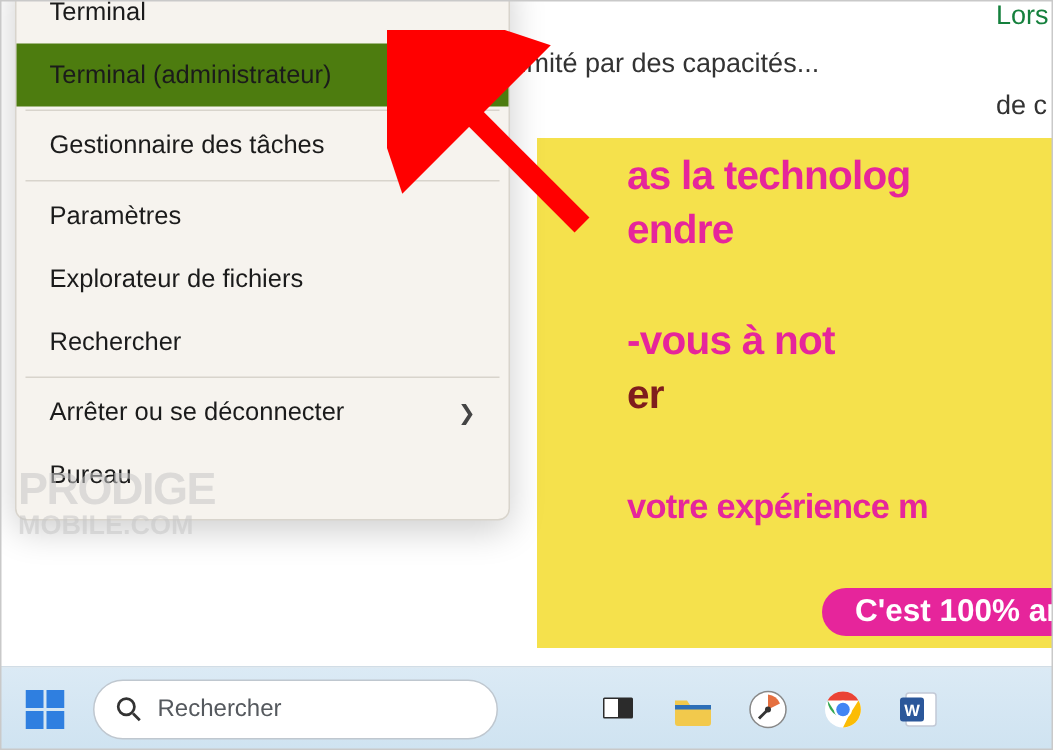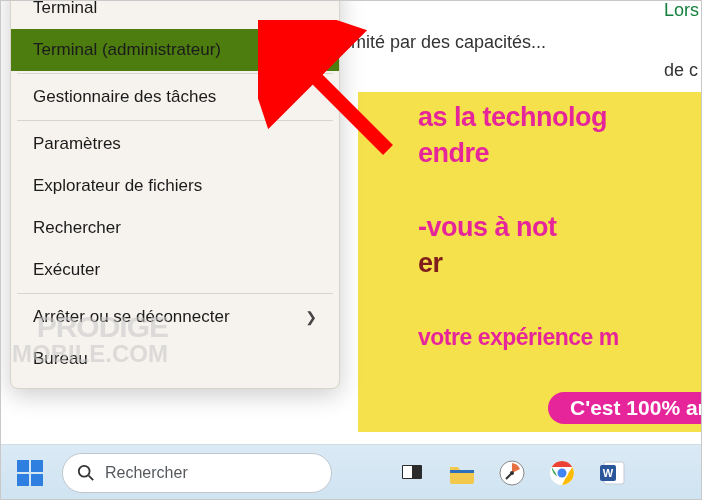--- a/index.html
+++ b/index.html
@@ -21,21 +21,21 @@
   .ad-pill { position: absolute; left: 190px; top: 300px; background: #e6259b; color: #fff; font-weight: 800; font-size: 21px; padding: 4px 22px; border-radius: 22px; white-space: nowrap; }
 
   .context-menu { position: absolute; left: 10px; top: -20px; width: 330px; background: #f6f3ee; border: 1px solid #d8d4cc; border-radius: 8px; box-shadow: 0 6px 24px rgba(0,0,0,0.2); padding: 6px 0 8px; }
   .menu-item { padding: 11px 22px; font-size: 17px; color: #1b1b1b; cursor: default; display: flex; justify-content: space-between; align-items: center; }
   .menu-item[data-highlighted="true"] { background: #4d7c0f; }
   .menu-sep { height: 1px; background: #d8d4cc; margin: 2px 6px; }
   .menu-chevron { color: #444; font-size: 14px; padding-left: 10px; }
 
   .watermark { position: absolute; left: 12px; top: 310px; color: #c7c7c7; font-weight: 900; opacity: 0.55; pointer-events: none; font-family: Arial, sans-serif; }
   .wm-l1 { font-size: 30px; letter-spacing: -1px; text-align: right; }
-  .wm-l2 { font-size: 24px; margin-top: -4px; }
+  .wm-l2 { font-size: 18px; margin-top: -4px; }
 
   .arrow { position: absolute; left: 258px; top: 20px; pointer-events: none; }
 
   .taskbar { position: absolute; left: 0; bottom: 0; height: 56px; width: 702px; background: linear-gradient(#dbeaf5, #cfe3f1); border-top: 1px solid #d1dde6; display: flex; align-items: center; padding: 0 8px; gap: 10px; }
   .start-btn { width: 44px; height: 40px; display: flex; align-items: center; justify-content: center; border-radius: 4px; }
   .search-box { display: flex; align-items: center; background: #fff; border: 1px solid #bfc7cf; border-radius: 22px; height: 40px; width: 270px; padding: 0 14px; gap: 10px; }
   .search-box span[data-name="search-placeholder"] { color: #55595e; font-size: 16px; }
   .tb-icon { width: 40px; height: 40px; display: flex; align-items: center; justify-content: center; border-radius: 4px; }
   .thin-border { position: absolute; inset: 0; border: 1px solid #c9c9c9; pointer-events: none; }
 </style>
@@ -70,23 +70,20 @@
   </div>
   <div class="menu-sep" data-name="menu-separator"></div>
   <div class="menu-item" data-name="menu-item-settings">
     <span data-name="menu-item-label">Paramètres</span>
   </div>
   <div class="menu-item" data-name="menu-item-file-explorer">
     <span data-name="menu-item-label">Explorateur de fichiers</span>
   </div>
   <div class="menu-item" data-name="menu-item-search">
     <span data-name="menu-item-label">Rechercher</span>
-  </div>
-  <div class="menu-item" data-name="menu-item-run">
-    <span data-name="menu-item-label">Exécuter</span>
   </div>
   <div class="menu-sep" data-name="menu-separator"></div>
   <div class="menu-item" data-name="menu-item-shutdown-signout">
     <span data-name="menu-item-label">Arrêter ou se déconnecter</span>
     <span class="menu-chevron" data-name="chevron-right-icon">❯</span>
   </div>
   <div class="menu-item" data-name="menu-item-desktop">
     <span data-name="menu-item-label">Bureau</span>
   </div>
 </div>

